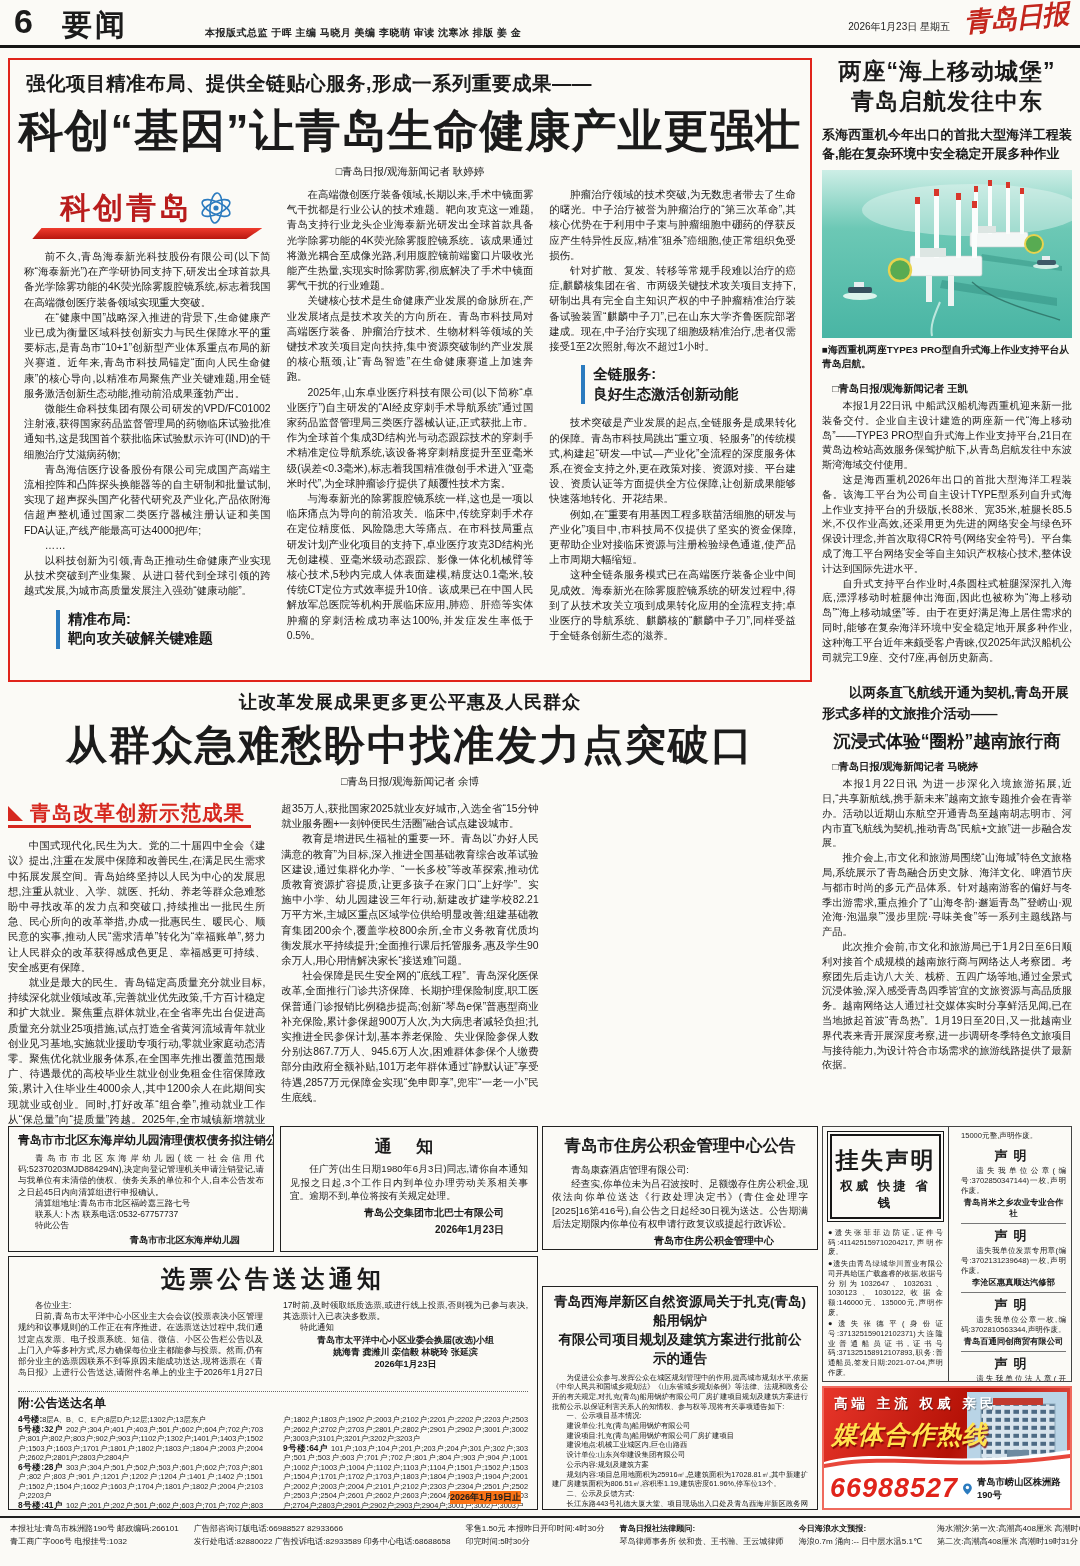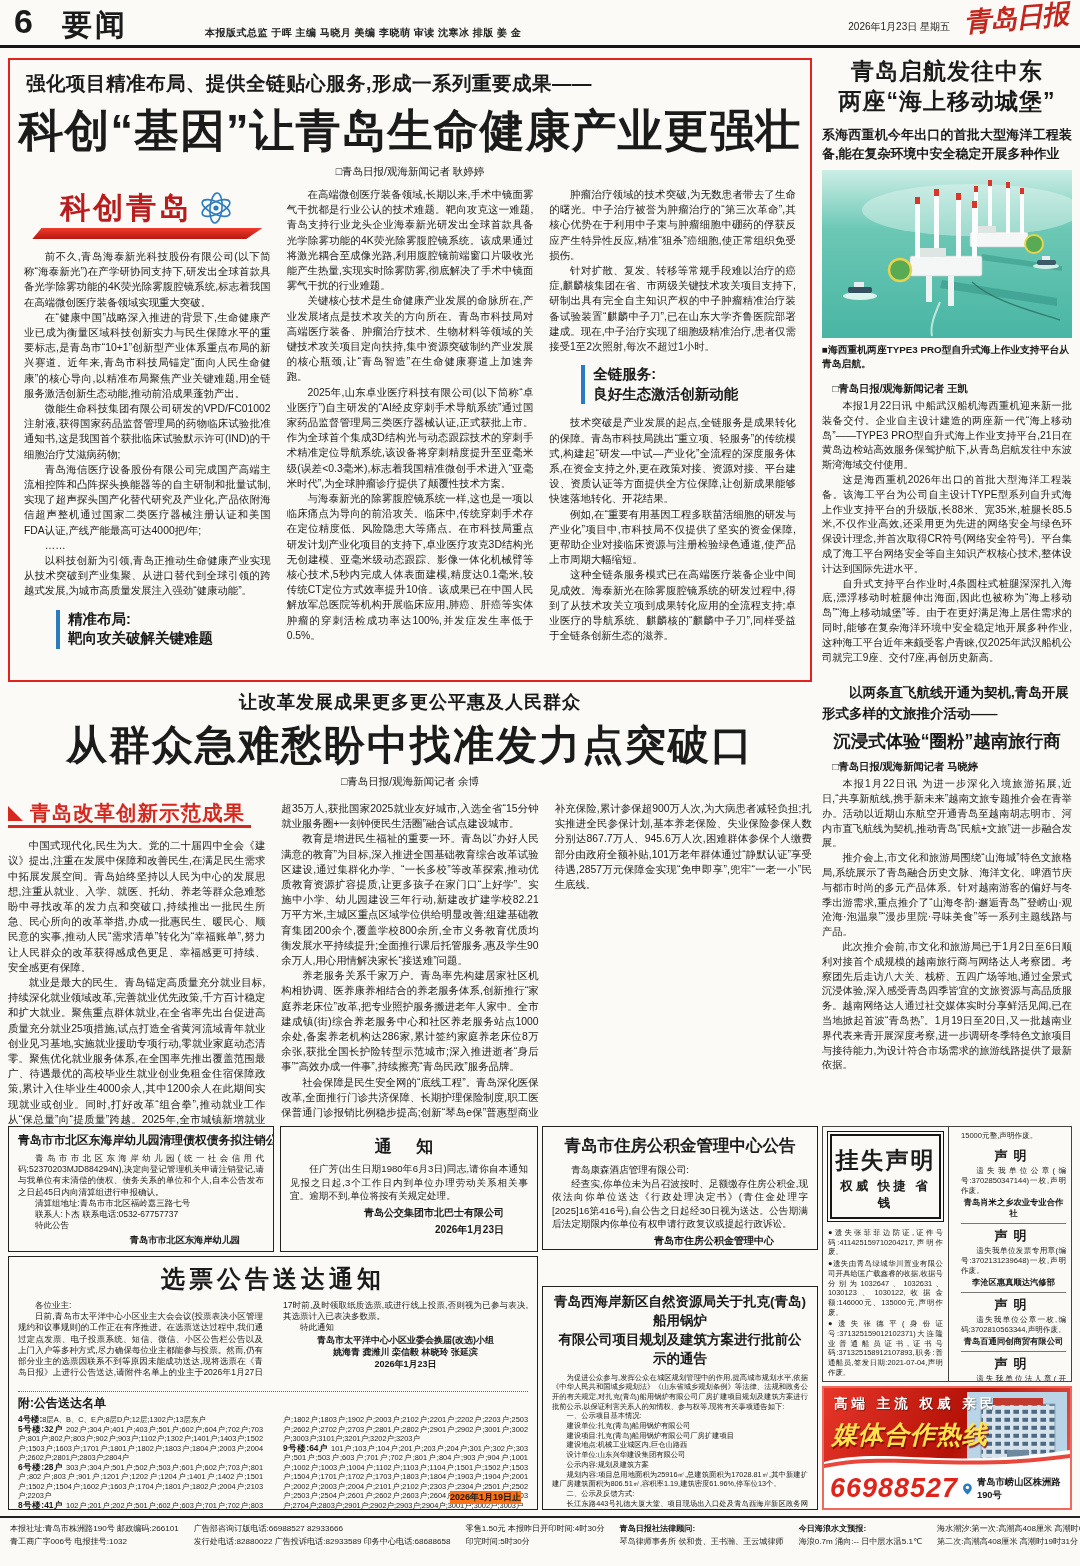--- a/index.html
+++ b/index.html
@@ -162,22 +162,22 @@
             <div class="sh-b">良好生态激活创新动能</div>
           </div>
         </div>
         <p class="art-p">技术突破是产业发展的起点,全链服务是成果转化的保障。青岛市科技局跳出“重立项、轻服务”的传统模式,构建起“研发—中试—产业化”全流程的深度服务体系,在资金支持之外,更在政策对接、资源对接、平台建设、资质认证等方面提供全方位保障,让创新成果能够快速落地转化、开花结果。</p>
         <p class="art-p">例如,在“重要有用基因工程多联苗活细胞的研发与产业化”项目中,市科技局不仅提供了坚实的资金保障,更帮助企业对接临床资源与注册检验绿色通道,使产品上市周期大幅缩短。</p>
         <p class="art-p">这种全链条服务模式已在高端医疗装备企业中间见成效。海泰新光在除雾腹腔镜系统的研发过程中,得到了从技术攻关立项到成果转化应用的全流程支持;卓业医疗的导航系统、麒麟核的“麒麟中子刀”,同样受益于全链条创新生态的滋养。</p>
       </div>
   </div>
 
   <div class="rcol">
+    <div class="m-head">两座“海上移动城堡”</div>
     <div class="m-head">青岛启航发往中东</div>
-    <div class="m-head">两座“海上移动城堡”</div>
     <div class="m-sub">系海西重机今年出口的首批大型海洋工程装备,能在复杂环境中安全稳定开展多种作业</div>
     <svg class="photo" viewBox="0 0 250 168">
       <defs>
         <linearGradient id="sea" x1="0" y1="0" x2="0" y2="1">
           <stop offset="0" stop-color="#cdeee6"></stop>
             <stop offset="0.35" stop-color="#6cc8b5"></stop>
             <stop offset="1" stop-color="#49b5a4"></stop>
         </linearGradient>
       </defs>
       <rect width="250" height="168" fill="url(#sea)"></rect>
@@ -251,21 +251,20 @@
     <div class="mid-kicker">让改革发展成果更多更公平惠及人民群众</div>
     <div class="mid-headline">从群众急难愁盼中找准发力点突破口</div>
     <div class="mid-byline">□青岛日报/观海新闻记者  余博</div>
     <div class="mid-body" id="reform-body">
       <div>
         <span class="reform-label">青岛改革创新示范成果</span>
       </div>
     <p class="art-p">中国式现代化,民生为大。党的二十届四中全会《建议》提出,注重在发展中保障和改善民生,在满足民生需求中拓展发展空间。青岛始终坚持以人民为中心的发展思想,注重从就业、入学、就医、托幼、养老等群众急难愁盼中寻找改革的发力点和突破口,持续推出一批民生所急、民心所向的改革举措,办成一批惠民生、暖民心、顺民意的实事,推动人民“需求清单”转化为“幸福账单”,努力让人民群众的改革获得感成色更足、幸福感更可持续、安全感更有保障。</p>
         <p class="art-p">就业是最大的民生。青岛锚定高质量充分就业目标,持续深化就业领域改革,完善就业优先政策,千方百计稳定和扩大就业。聚焦重点群体就业,在全省率先出台促进高质量充分就业25项措施,试点打造全省黄河流域青年就业创业见习基地,实施就业援助专项行动,零就业家庭动态清零。聚焦优化就业服务体系,在全国率先推出覆盖范围最广、待遇最优的高校毕业生就业创业免租金住宿保障政策,累计入住毕业生4000余人,其中1200余人在此期间实现就业或创业。同时,打好改革“组合拳”,推动就业工作从“保总量”向“提质量”跨越。2025年,全市城镇新增就业超35万人,获批国家2025就业友好城市,入选全省“15分钟就业服务圈+一刻钟便民生活圈”融合试点建设城市。</p>
         <p class="art-p">教育是增进民生福祉的重要一环。青岛以“办好人民满意的教育”为目标,深入推进全国基础教育综合改革试验区建设,通过集群化办学、“一长多校”等改革探索,推动优质教育资源扩容提质,让更多孩子在家门口“上好学”。实施中小学、幼儿园建设三年行动,新建改扩建学校82.21万平方米,主城区重点区域学位供给明显改善;组建基础教育集团200余个,覆盖学校800余所,全市义务教育优质均衡发展水平持续提升;全面推行课后托管服务,惠及学生90余万人,用心用情解决家长“接送难”问题。</p>
-        <p class="art-p">养老服务关系千家万户。青岛率先构建居家社区机构相协调、医养康养相结合的养老服务体系,创新推行“家庭养老床位”改革,把专业照护服务搬进老年人家中。全市建成镇(街)综合养老服务中心和社区养老服务站点1000余处,备案养老机构达286家,累计签约家庭养老床位8万余张,获批全国长护险转型示范城市;深入推进逝者“身后事”“高效办成一件事”,持续擦亮“青岛民政”服务品牌。</p>
         <p class="art-p">社会保障是民生安全网的“底线工程”。青岛深化医保改革,全面推行门诊共济保障、长期护理保险制度,职工医保普通门诊报销比例稳步提高;创新“琴岛e保”普惠型商业补充保险,累计参保超900万人次,为大病患者减轻负担;扎实推进全民参保计划,基本养老保险、失业保险参保人数分别达867.7万人、945.6万人次,困难群体参保个人缴费部分由政府全额补贴,101万老年群体通过“静默认证”享受待遇,2857万元保障金实现“免申即享”,兜牢“一老一小”民生底线。</p>
       </div>
   </div>
 
   <div class="nbox" style="left:8px;top:1126px;width:266px;height:126px">
     <div class="nt-title-sm">青岛市市北区东海岸幼儿园清理债权债务拟注销公告</div>
     <div id="kg-body">
         <p class="nt-p">青岛市市北区东海岸幼儿园(统一社会信用代码:52370203MJD884294N),决定向登记管理机关申请注销登记,请与我单位有未清偿的债权、债务关系的单位和个人,自本公告发布之日起45日内向清算组进行申报确认。</p>
         <p class="nt-p">清算组地址:青岛市市北区福岭嘉三路七号</p>
         <p class="nt-p">联系人:卜杰  联系电话:0532-67757737</p>

